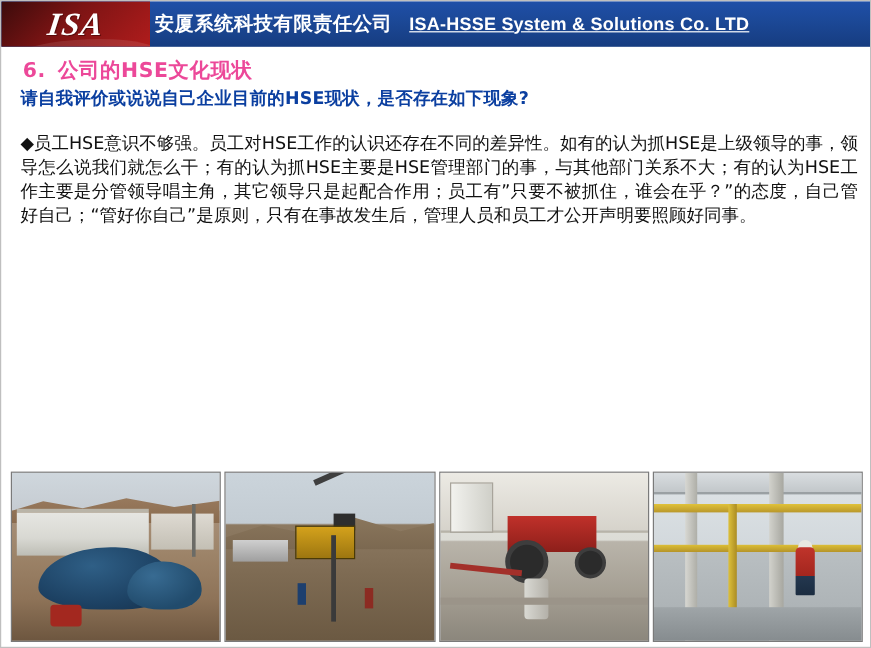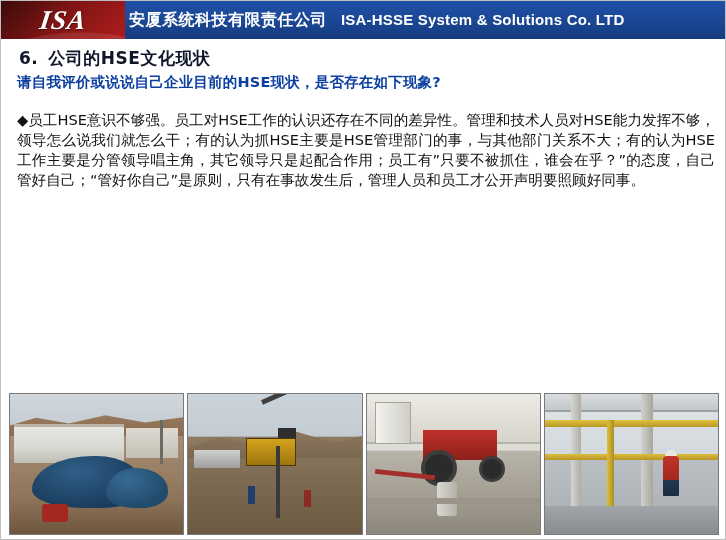--- a/index.html
+++ b/index.html
@@ -76,36 +76,37 @@
     font-family: "DejaVu Sans", "Liberation Sans", sans-serif;
     font-size: 16px;
     font-weight: bold;
     letter-spacing: 0.5px;
   }
   .title-en {
     font-family: "Liberation Sans", sans-serif;
     font-size: 15px;
     font-weight: bold;
     letter-spacing: 0.2px;
+    text-decoration: underline;
   }
   
   .content {
     position: absolute;
     top: 38px;
     left: 0;
     width: 726px;
     height: 502px;
     padding: 6px 12px 0 14px;
     box-sizing: border-box;
   }
   .section-heading {
     font-family: "DejaVu Sans", "Liberation Sans", sans-serif;
     font-size: 17px;
     font-weight: bold;
-    color: #0f172a;
+    color: #ec4899;
     margin: 2px 0 3px 4px;
     letter-spacing: 0.5px;
   }
   .section-heading .num {
     margin-right: 10px;
   }
   .prompt-line {
     font-family: "DejaVu Sans", "Liberation Sans", sans-serif;
     font-size: 14.5px;
     font-weight: bold;
@@ -309,21 +310,21 @@
   </div>
 
   <div class="content">
 
     <div class="section-heading">
       <span class="num">6.</span><span>公司的HSE文化现状</span>
     </div>
 
     <div class="prompt-line">请自我评价或说说自己企业目前的HSE现状，是否存在如下现象?</div>
 
-    <p class="para">◆员工HSE意识不够强。员工对HSE工作的认识还存在不同的差异性。管理和技术人员对HSE能力发挥不够，领导怎么说我们就怎么干；有的认为抓HSE主要是HSE管理部门的事，与其他部门关系不大；有的认为HSE工作主要是分管领导唱主角，其它领导只是起配合作用；员工有”只要不被抓住，谁会在乎？”的态度，自己管好自己；“管好你自己”是原则，只有在事故发生后，管理人员和员工才公开声明要照顾好同事。</p>
+    <p class="para">◆员工HSE意识不够强。员工对HSE工作的认识还存在不同的差异性。如有的认为抓HSE是上级领导的事，领导怎么说我们就怎么干；有的认为抓HSE主要是HSE管理部门的事，与其他部门关系不大；有的认为HSE工作主要是分管领导唱主角，其它领导只是起配合作用；员工有”只要不被抓住，谁会在乎？”的态度，自己管好自己；“管好你自己”是原则，只有在事故发生后，管理人员和员工才公开声明要照顾好同事。</p>
 
   </div>
 
   <div class="photos">
     <div class="photo p1">
       <div class="hill"></div>
       <div class="bldg"></div>
       <div class="bldg2"></div>
       <div class="post"></div>
       <div class="tarp"></div>

